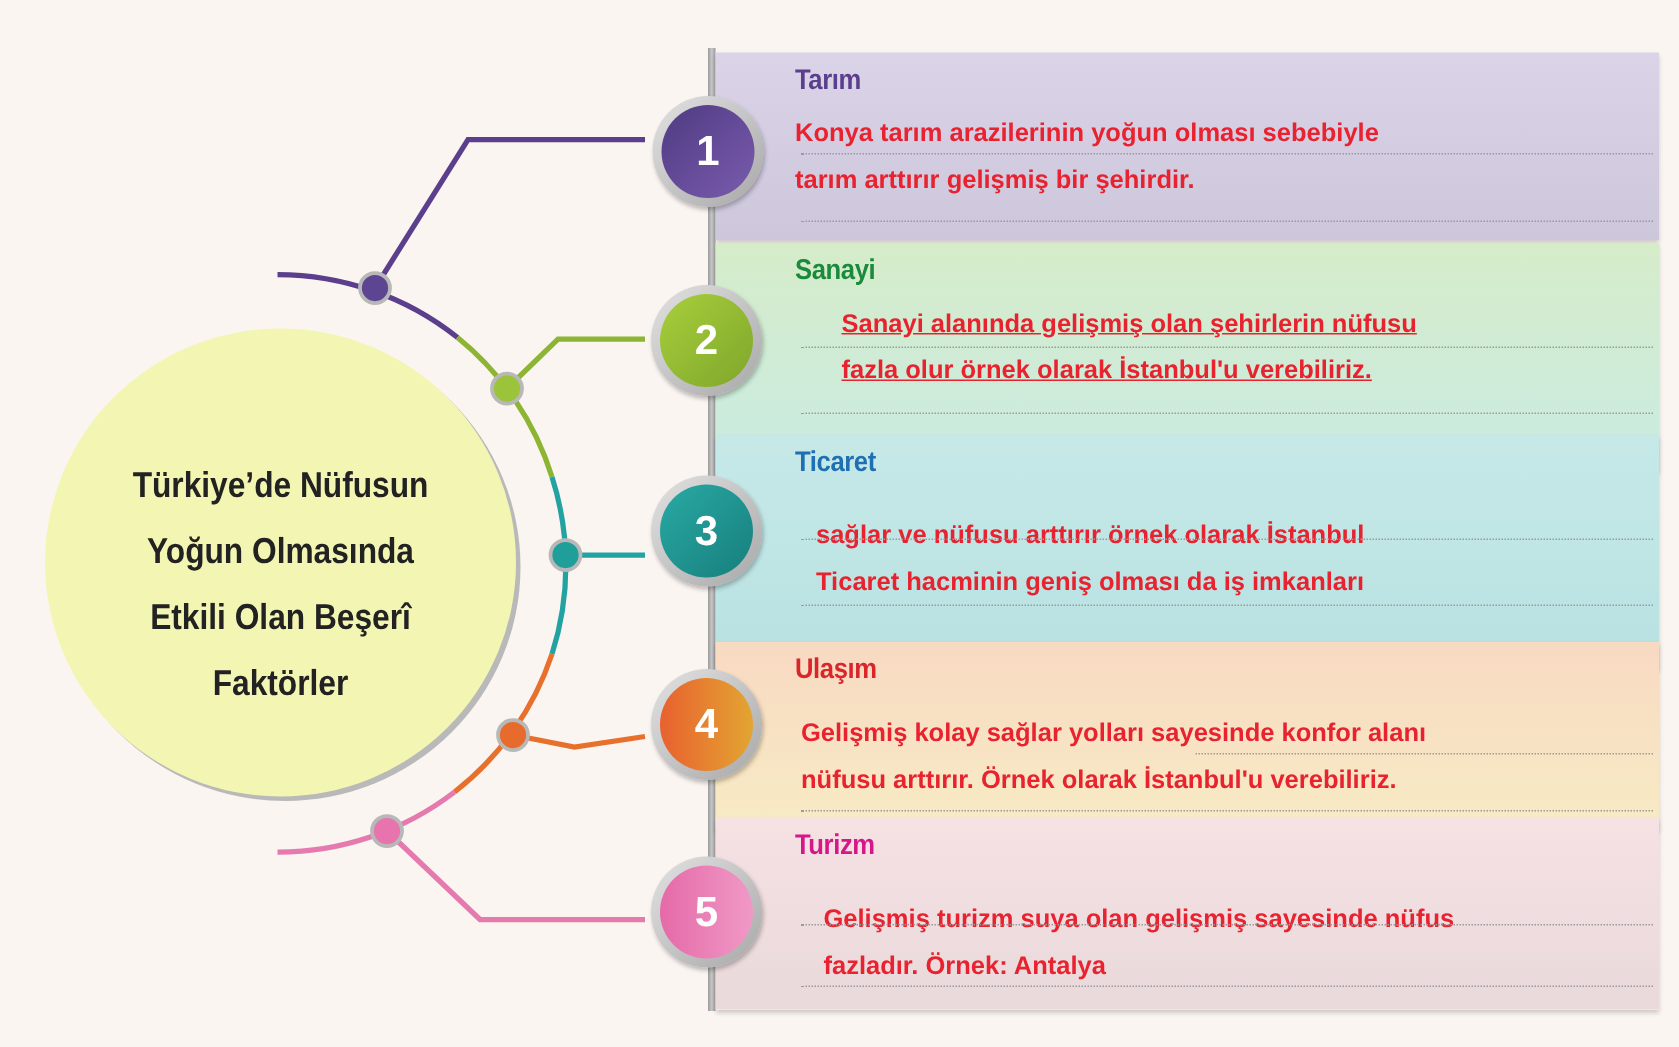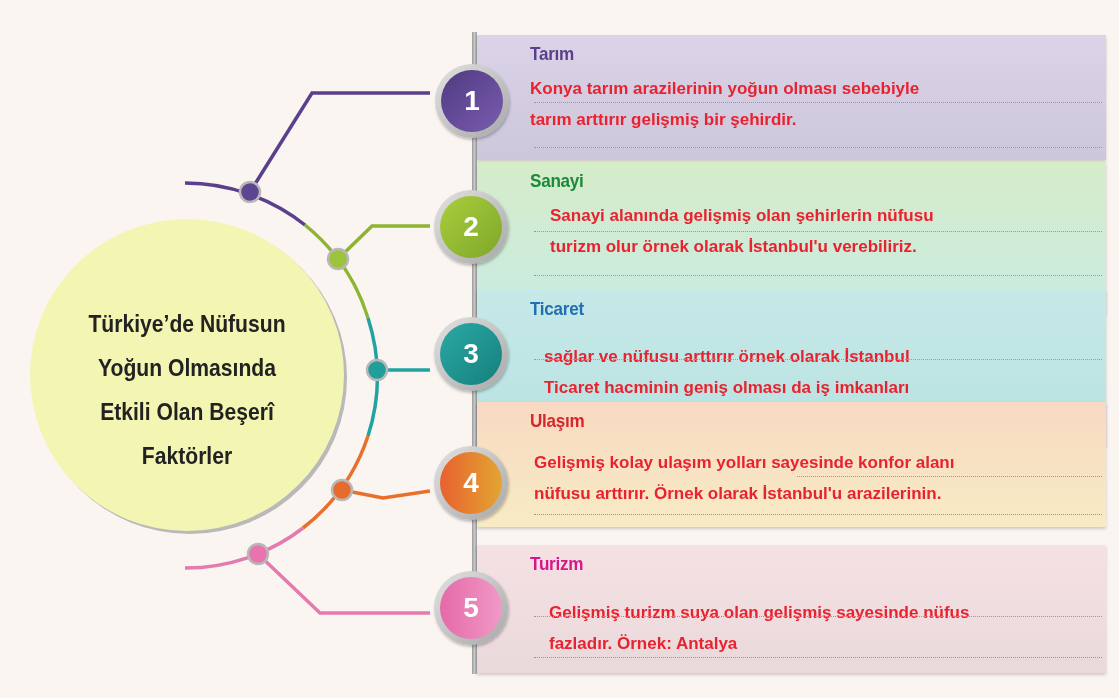--- a/index.html
+++ b/index.html
@@ -95,43 +95,43 @@
     <div class="text" style="left:53px;top:38px;">
       <div>Konya tarım arazilerinin yoğun olması  sebebiyle</div>
       <div>tarım arttırır gelişmiş bir şehirdir.</div>
     </div>
     <div class="dots" style="top:67px;"></div>
     <div class="dots" style="top:112px;"></div>
   </div>
 
   <div class="card" style="top:162px;height:152px;background:linear-gradient(180deg,#d6ecc9,#c9ebe2);">
     <div class="title" style="color:#1a8a3c;">Sanayi</div>
-    <div class="text" style="left:73px;top:38px;">
+    <div class="text" style="left:84px;top:38px;text-decoration:underline;">
       <div>Sanayi alanında gelişmiş olan şehirlerin nüfusu</div>
-      <div>turizm olur örnek olarak İstanbul'u verebiliriz.</div>
+      <div>fazla olur örnek olarak İstanbul'u verebiliriz.</div>
     </div>
     <div class="dots" style="top:69px;"></div>
     <div class="dots" style="top:113px;"></div>
   </div>
 
   <div class="card" style="top:290px;height:156px;background:linear-gradient(180deg,#c6e9e8,#b8e1e1);">
     <div class="title" style="color:#1f6fb2;">Ticaret</div>
     <div class="text" style="left:67px;top:51px;">
       <div>sağlar ve nüfusu arttırır örnek olarak İstanbul</div>
       <div>Ticaret hacminin geniş olması da iş imkanları</div>
     </div>
     <div class="dots" style="top:69px;"></div>
     <div class="dots" style="top:113px;"></div>
   </div>
 
-  <div class="card" style="top:402px;height:125px;background:linear-gradient(180deg,#f8d9c2,#f7ebc4);">
+  <div class="card" style="top:428px;height:125px;background:linear-gradient(180deg,#f8d9c2,#f7ebc4);">
     <div class="title" style="color:#d8262b;">Ulaşım</div>
     <div class="text" style="left:57px;top:45px;">
-      <div>Gelişmiş kolay ulaşım yolları sayesinde konfor alanı</div>
-      <div>nüfusu arttırır. Örnek olarak İstanbul'u arazilerinin.</div>
+      <div>Gelişmiş kolay sağlar yolları sayesinde konfor alanı</div>
+      <div>nüfusu arttırır. Örnek olarak İstanbul'u verebiliriz.</div>
     </div>
     <div class="dots" style="top:74px;left:320px;"></div>
     <div class="dots" style="top:112px;"></div>
   </div>
 
   <div class="card" style="top:545px;height:128px;background:linear-gradient(180deg,#f6e1e3,#e9d9db);">
     <div class="title" style="color:#d6178a;">Turizm</div>
     <div class="text" style="left:72px;top:52px;">
       <div>Gelişmiş turizm suya olan gelişmiş sayesinde nüfus</div>
       <div>fazladır. Örnek: Antalya</div>

